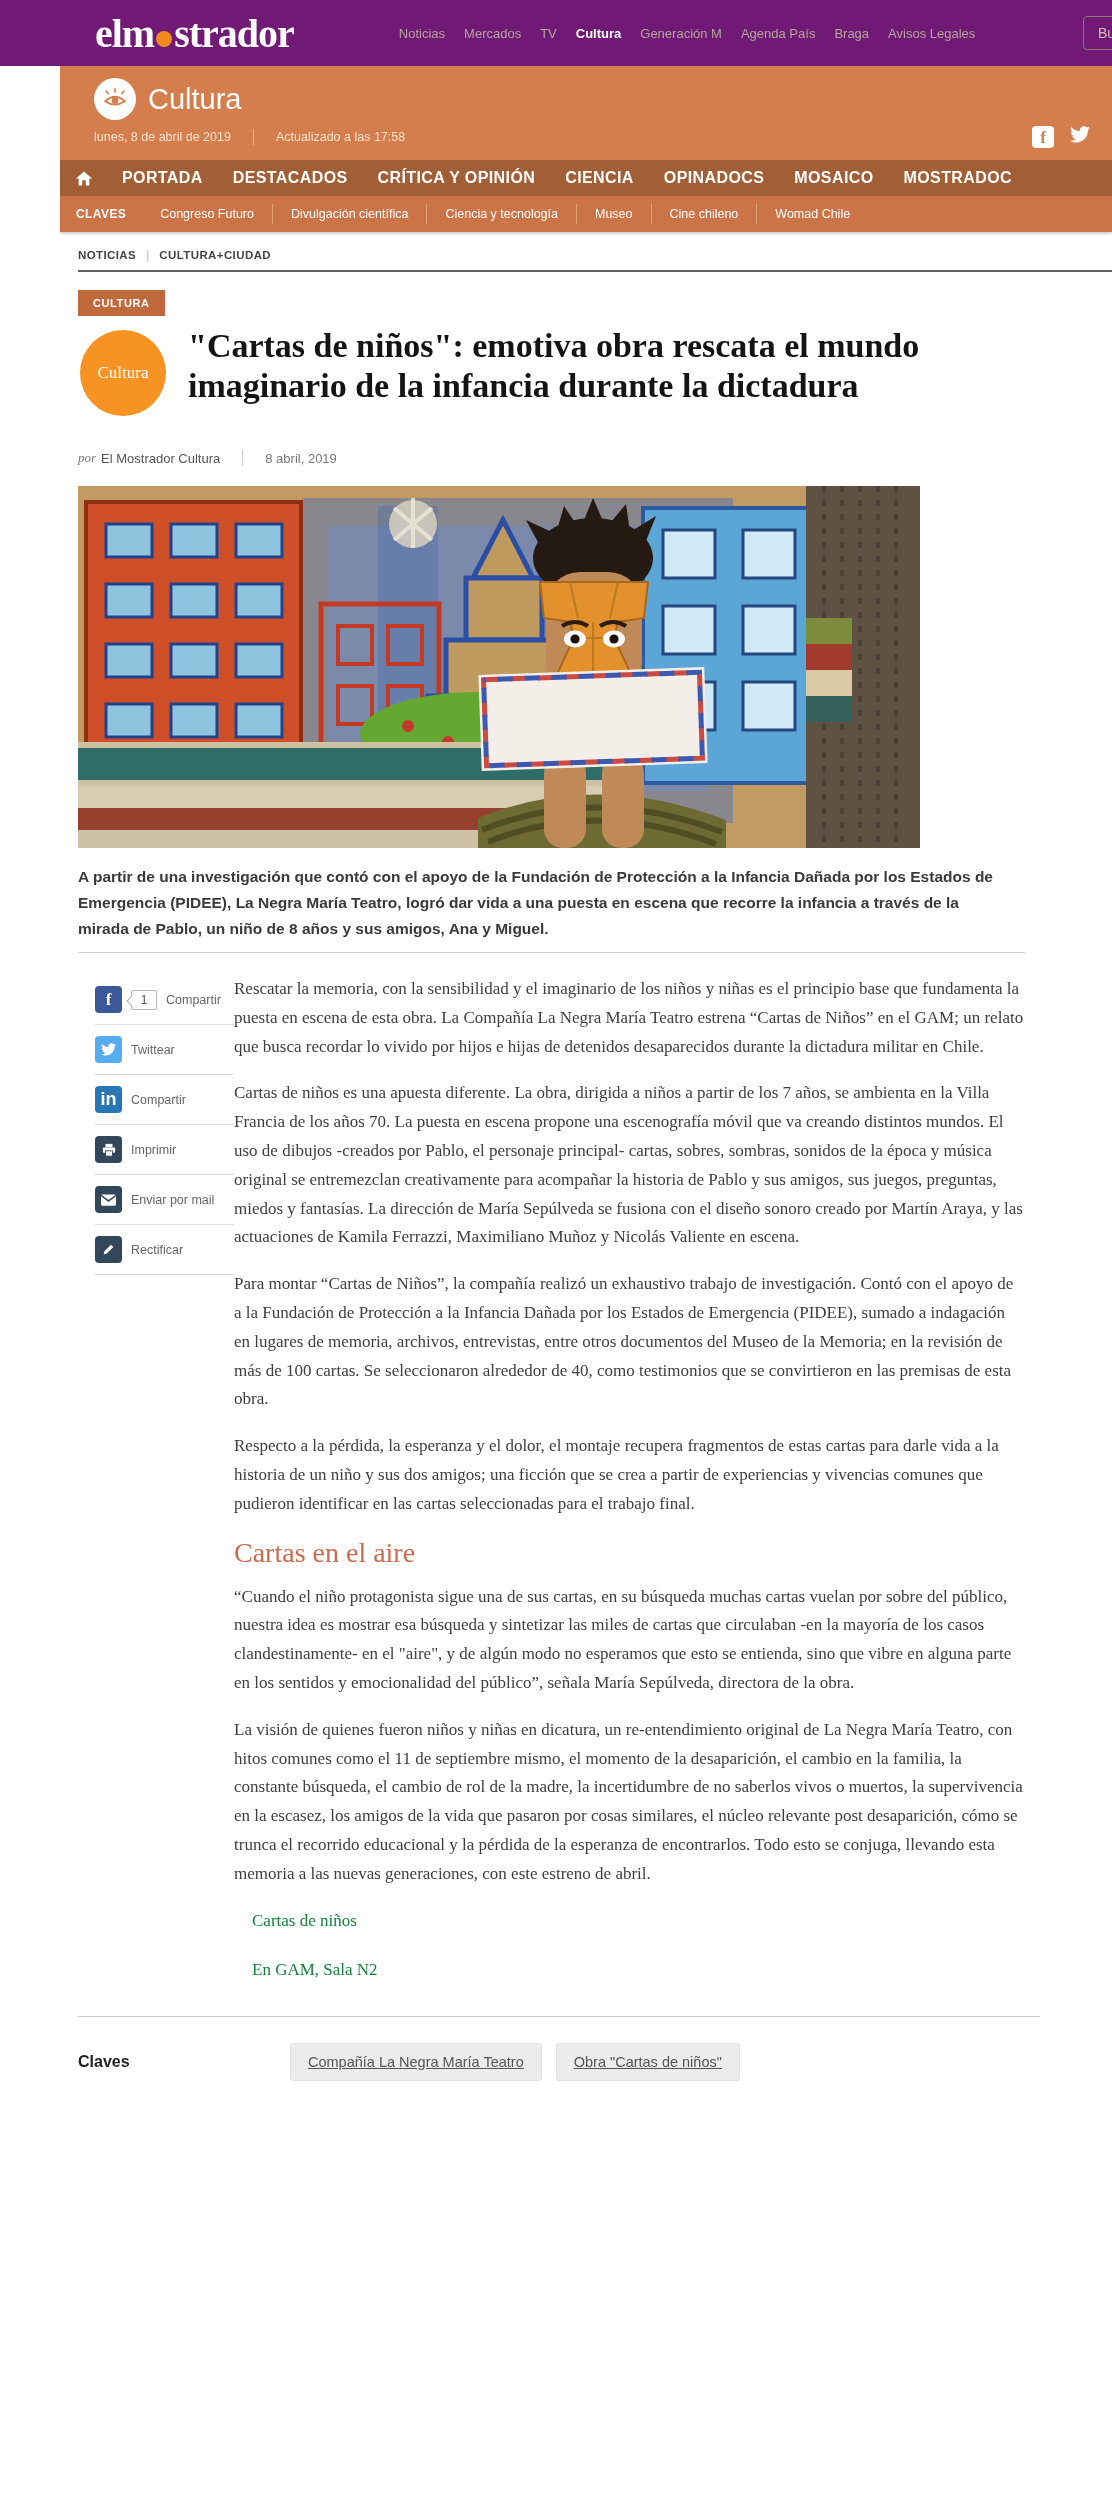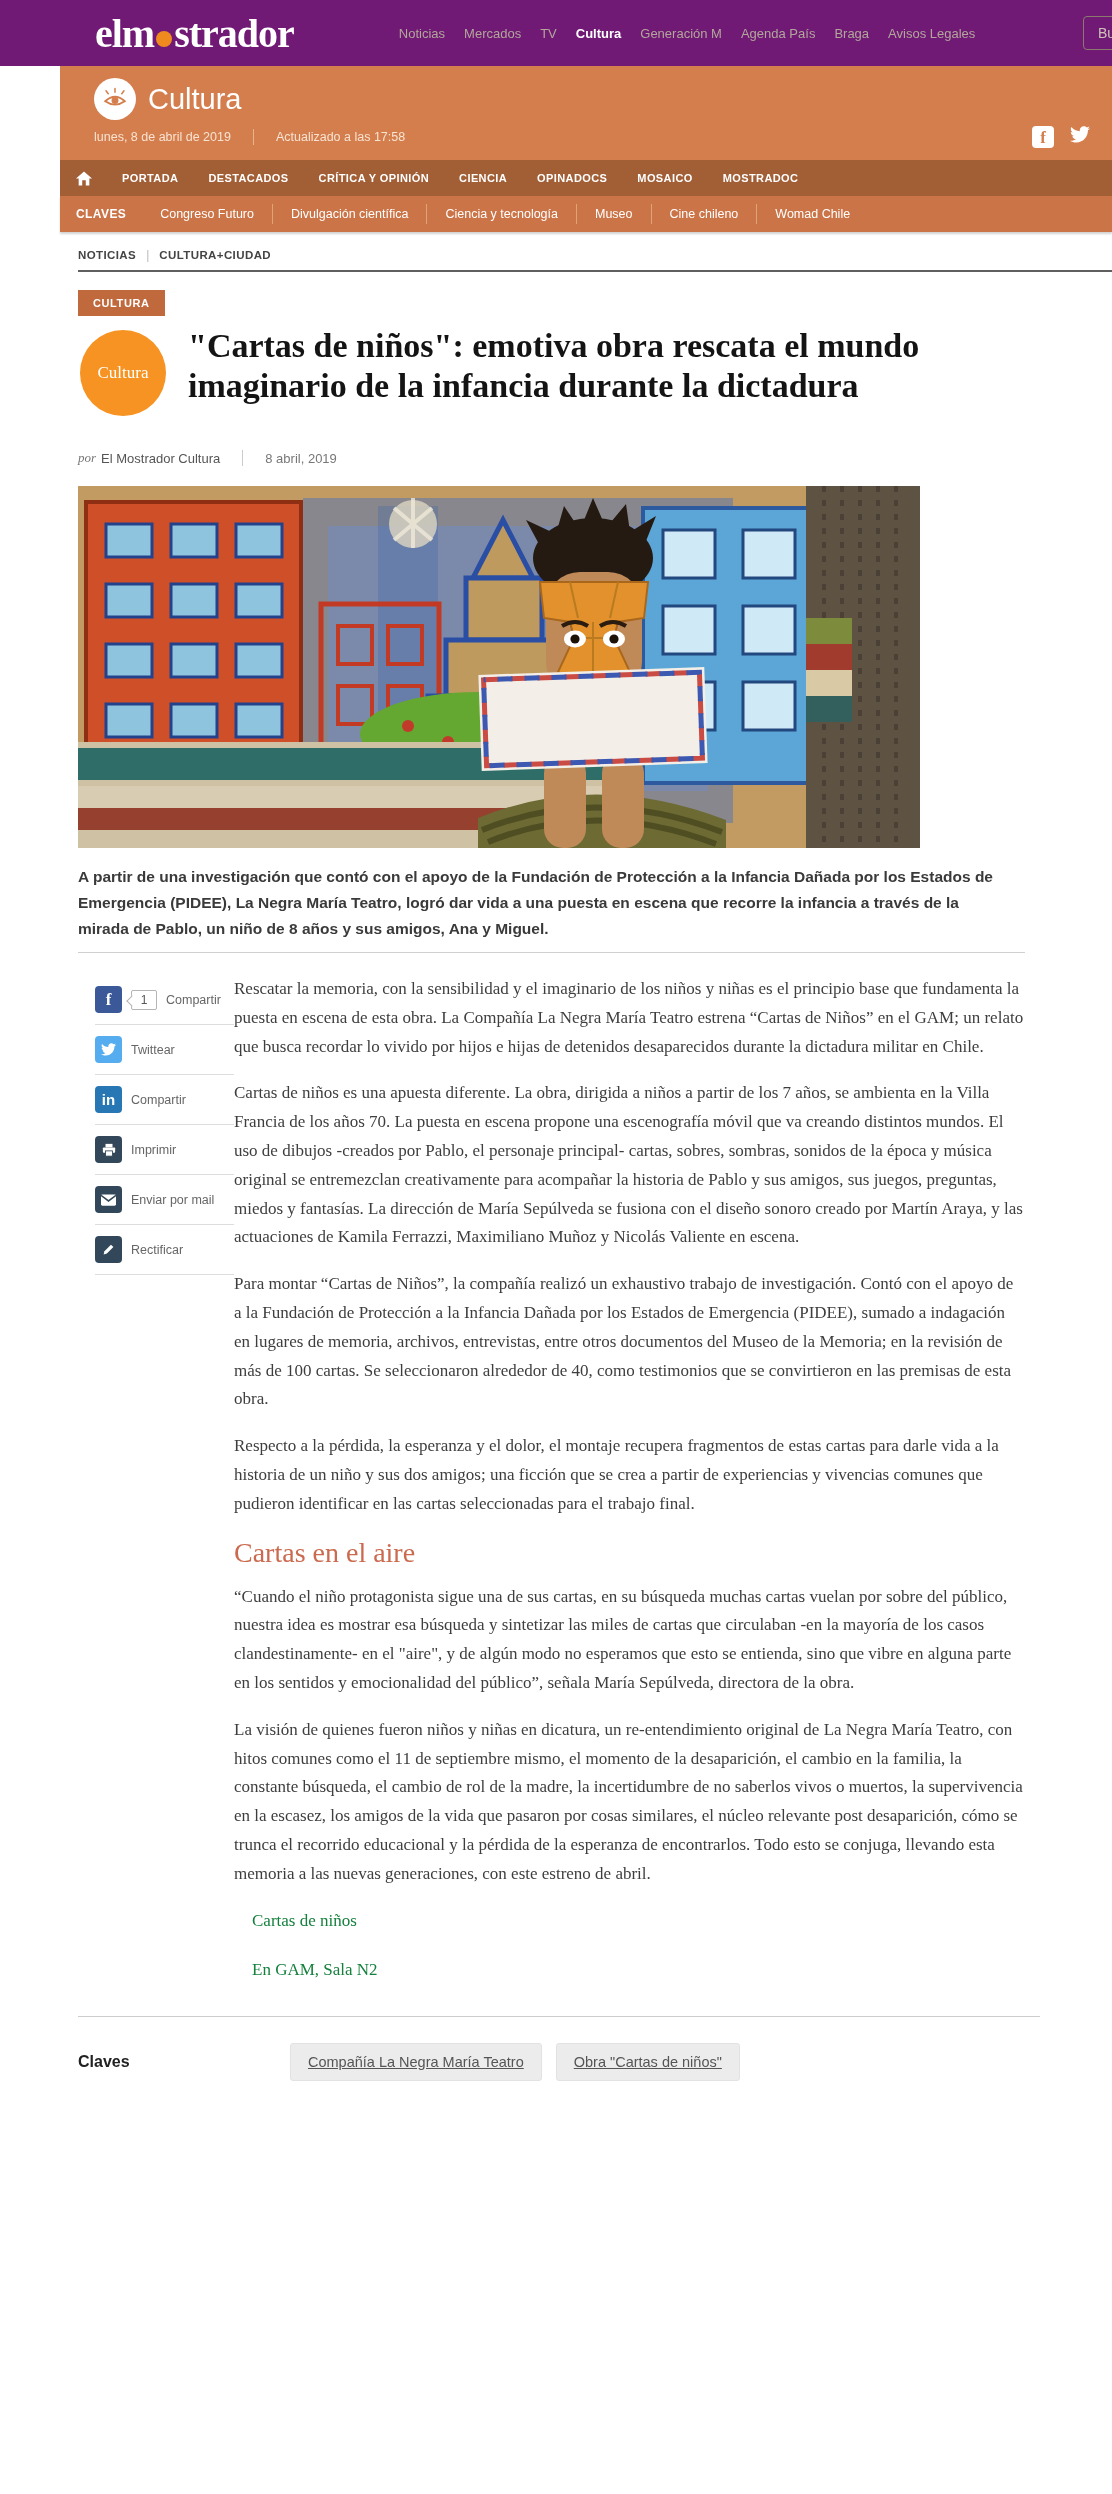--- a/index.html
+++ b/index.html
@@ -20,21 +20,21 @@
   .banner-row{display:flex;align-items:center;gap:12px;}
   .eye-badge{width:42px;height:42px;border-radius:50%;background:#fff;display:flex;align-items:center;justify-content:center;}
   .banner-title{color:#fff;font-size:29px;font-weight:400;}
   .banner-date{margin-top:9px;color:#f7e3d2;font-size:12.5px;display:flex;align-items:center;gap:14px;}
   .banner-date .vsep{display:inline-block;width:1px;height:16px;background:#e5b590;margin:0 8px;}
   .banner-social{position:absolute;right:22px;bottom:12px;display:flex;gap:16px;align-items:center;}
   .fb-white{width:22px;height:22px;border-radius:4px;background:#fff;color:#d57e4d;font-weight:bold;font-family:"Liberation Serif",serif;font-size:17px;display:flex;align-items:flex-end;justify-content:center;line-height:20px;}
   .tw-white{color:#fff;font-size:18px;}
   
   .nav1{margin-left:60px;width:1052px;height:36px;background:#a25e35;display:flex;align-items:center;gap:30px;padding-left:16px;box-sizing:border-box;}
-  .nav1 a{color:#fff;font-size:11px;font-weight:bold;letter-spacing:.4px;text-decoration:none;white-space:nowrap;}
+  .nav1 a{color:#fff;font-size:16px;font-weight:bold;letter-spacing:.4px;text-decoration:none;white-space:nowrap;}
   .home-icon svg{display:block;}
   .nav2{margin-left:60px;width:1052px;height:36px;background:#ca7447;display:flex;align-items:center;padding-left:16px;box-sizing:border-box;box-shadow:0 2px 2px rgba(0,0,0,.18);}
   .nav2 .claves-lbl{color:#fff;font-size:12px;font-weight:bold;letter-spacing:.4px;margin-right:34px;}
   .nav2 a{color:#fff;font-size:12.5px;text-decoration:none;white-space:nowrap;padding:0 18px;border-left:1px solid #e0a277;line-height:20px;}
   .nav2 a:first-of-type{border-left:none;padding-left:0;}
   
   .breadcrumb{margin:16px 0 0 78px;width:1034px;border-bottom:2px solid #5f5f5f;padding-bottom:8px;display:flex;align-items:center;gap:10px;}
   .breadcrumb a{color:#444;font-size:11.5px;letter-spacing:.4px;text-decoration:none;font-weight:bold;}
   .breadcrumb .bsep{color:#bbb;font-size:12px;}
   
@@ -299,21 +299,21 @@
     <div class="share-item">
       <span class="sicon tw">
         <svg width="15" height="13" viewBox="0 0 24 20">
             <path d="M24 2.4c-.9.4-1.8.7-2.8.8 1-.6 1.8-1.6 2.1-2.7-.9.6-2 1-3.1 1.2C19.3.6 18 0 16.6 0c-2.7 0-4.9 2.2-4.9 4.9 0 .4 0 .8.1 1.1C7.7 5.8 4.1 3.9 1.7 1 1.2 1.8 1 2.6 1 3.5c0 1.7.9 3.2 2.2 4.1-.8 0-1.6-.2-2.2-.6v.1c0 2.4 1.7 4.4 3.9 4.8-.4.1-.8.2-1.3.2-.3 0-.6 0-.9-.1.6 2 2.4 3.4 4.6 3.4-1.7 1.3-3.8 2.1-6.1 2.1-.4 0-.8 0-1.2-.1 2.2 1.4 4.8 2.2 7.5 2.2 9.1 0 14-7.5 14-14v-.6c1-.7 1.8-1.6 2.5-2.6z" fill="#fff"></path>
           </svg>
       </span>
       <span class="slabel">Twittear</span>
     </div>
     <div class="share-item">
       <span class="sicon li">
-          <span style="font-family:'Liberation Sans',sans-serif;font-size:15px;">in</span>
+          <span style="font-family:'Liberation Sans',sans-serif;font-size:18px;">in</span>
         </span>
       <span class="slabel">Compartir</span>
     </div>
     <div class="share-item">
       <span class="sicon dk">
         <svg width="14" height="14" viewBox="0 0 16 16">
             <rect x="4" y="1" width="8" height="4" fill="#fff"></rect>
             <rect x="1" y="5" width="14" height="6" rx="1" fill="#fff"></rect>
             <rect x="4" y="9" width="8" height="6" fill="#fff" stroke="#33475b"></rect>
           </svg>

